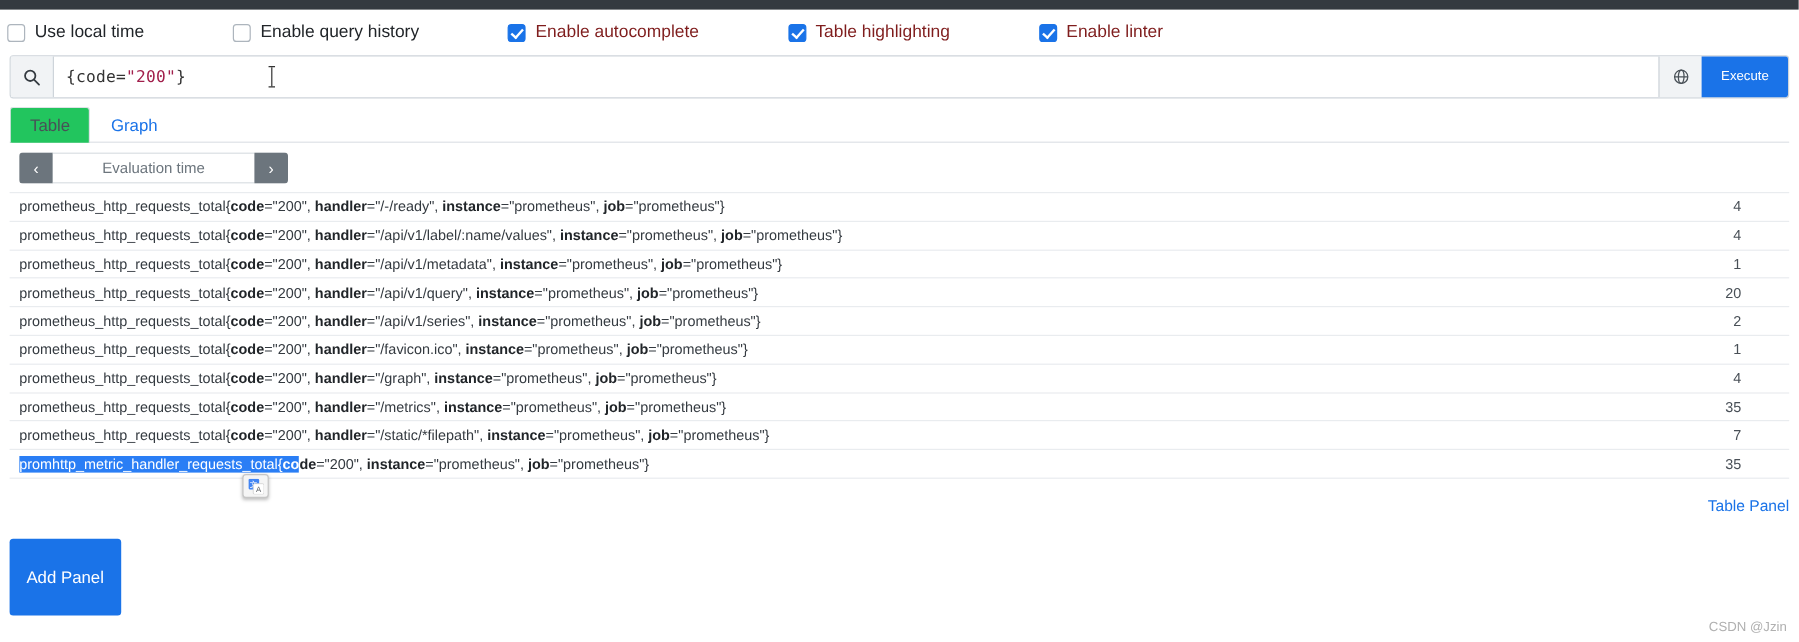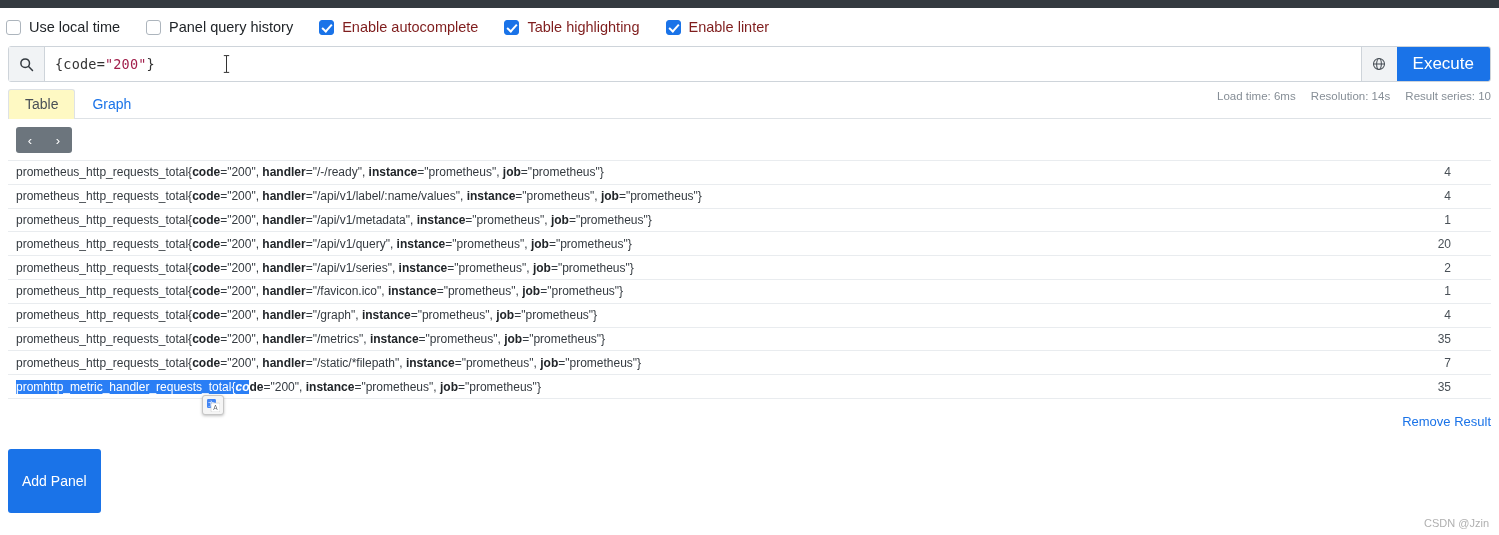--- a/index.html
+++ b/index.html
@@ -14,21 +14,21 @@
 
   
   .navbar-sliver {
     position: absolute; top: 0; left: 0; width: 1499px; height: 8px;
     background: #343a40;
   }
 
   
   .options-row {
     position: absolute; top: 8px; left: 0; width: 1499px; height: 38px;
-    display: flex; align-items: center; padding-left: 6px;
+    display: flex; align-items: center; padding-left: 6px; gap: 48px;
   }
   .opt { display: flex; align-items: center; margin-right: 26px; cursor: pointer; }
   .cbox {
     width: 15px; height: 15px; border-radius: 3px;
     border: 1px solid #adb5bd; background: #fff;
     display: inline-block; position: relative; flex: 0 0 auto;
   }
   .cbox.checked { background: #1a73e8; border-color: #1a73e8; }
   .cbox.checked::after {
     content: ""; position: absolute; left: 4px; top: 1px;
@@ -64,39 +64,39 @@
   .cm-str   { color: #a11f4b; }
   .text-cursor {
     position: absolute; left: 178px; top: 7px; width: 7px; height: 20px;
     pointer-events: none;
   }
   .qb-hist {
     width: 36px; background: #f1f3f5; border-left: 1px solid #ced4da;
     display: flex; align-items: center; justify-content: center;
   }
   .qb-exec {
-    background: #1a73e8; color: #fff; font-size: 17px;
+    background: #1a73e8; color: #fff; font-size: 11px;
     display: flex; align-items: center; justify-content: center;
     padding: 16px 16px; border: none; cursor: pointer;
     border-radius: 0 2px 2px 0;
     font-family: "Liberation Sans", sans-serif;
   }
 
   
   .tabs {
     position: absolute; top: 88px; left: 8px; width: 1483px; height: 31px;
     border-bottom: 1px solid #dee2e6; display: flex; align-items: flex-end;
   }
   .tab {
     font-size: 14px; padding: 6px 16px 7px 16px; cursor: pointer;
     border: 1px solid transparent; border-bottom: none; color: #1a73e8;
     position: relative; top: 1px; border-radius: 3px 3px 0 0;
   }
   .tab.active {
-    color: #495057; background: #fef9c3;
+    color: #495057; background: #22c55e;
     border-color: #dee2e6 #dee2e6 #fff;
   }
   .stats {
     position: absolute; right: 8px; top: 90px;
     font-size: 11.5px; color: #868e96; white-space: nowrap;
   }
   .stats span { margin-left: 12px; }
 
   
   .evalrow {
@@ -131,21 +131,21 @@
     flex: 1 1 auto; font-size: 12px; color: #343a40;
     white-space: nowrap; overflow: hidden;
     font-family: "Liberation Sans", sans-serif;
   }
   .tcell-metric b { font-weight: bold; color: #212529; }
   .tcell-val {
     flex: 0 0 70px; text-align: right; font-size: 12px; color: #495057;
     padding-right: 32px;
   }
   .sel { background: #2a7ef5; color: #ffffff; }
-  .sel b { color: #ffffff; font-style: italic; }
+  .sel b { color: #ffffff; }
 
   
   .translate-pop {
     position: absolute; left: 202px; top: 395px;
     width: 22px; height: 20px; background: #f5f5f5;
     border: 1px solid #c6c6c6; border-radius: 3px;
     box-shadow: 0 1px 3px rgba(0,0,0,0.25);
     display: flex; align-items: center; justify-content: center;
     cursor: pointer;
   }
@@ -173,21 +173,21 @@
 
   <div class="navbar-sliver"></div>
 
   <div class="options-row" id="options-row">
       <label class="opt">
         <span class="cbox"></span>
         <span class="opt-label">Use local time</span>
       </label>
       <label class="opt">
         <span class="cbox"></span>
-        <span class="opt-label">Panel query history</span>
+        <span class="opt-label">Enable query history</span>
       </label>
       <label class="opt on">
         <span class="cbox checked"></span>
         <span class="opt-label">Enable autocomplete</span>
       </label>
       <label class="opt on">
         <span class="cbox checked"></span>
         <span class="opt-label">Table highlighting</span>
       </label>
       <label class="opt on">
@@ -220,29 +220,25 @@
         <line x1="1.8" y1="8" x2="14.2" y2="8"></line>
       </svg>
     </div>
     <button class="qb-exec">Execute</button>
   </div>
 
   <div class="tabs">
     <div class="tab active">Table</div>
     <div class="tab">Graph</div>
   </div>
-  <div class="stats">
-    <span>Load time: 6ms</span>
-    <span>Resolution: 14s</span>
-    <span>Result series: 10</span>
-  </div>
 
   <div class="evalrow">
     <div class="evalgrp">
       <div class="ev-btn">‹</div>
+      <div class="ev-field">Evaluation time</div>
       <div class="ev-btn">›</div>
     </div>
   </div>
 
   <div class="table" id="results-table">
       <div class="trow">
         <div class="tcell-metric">prometheus_http_requests_total{<b>code</b>="200", <b>handler</b>="/-/ready", <b>instance</b>="prometheus", <b>job</b>="prometheus"}</div>
         <div class="tcell-val">4</div>
       </div>
       <div class="trow">
@@ -285,17 +281,17 @@
 
   <div class="translate-pop">
     <svg width="13" height="13" viewBox="0 0 16 16">
       <rect x="0" y="0" width="11" height="11" rx="1.5" fill="#4285f4"></rect>
       <text x="5.5" y="8.6" font-size="8" fill="#ffffff" text-anchor="middle" font-family="Liberation Sans, sans-serif">文</text>
       <rect x="5" y="5" width="11" height="11" rx="1.5" fill="#ffffff" stroke="#cfcfcf" stroke-width="0.8"></rect>
       <text x="10.5" y="13.6" font-size="8" fill="#5f6368" text-anchor="middle" font-family="Liberation Sans, sans-serif">A</text>
     </svg>
   </div>
 
-  <div class="remove-panel">Remove Result</div>
+  <div class="remove-panel">Table Panel</div>
   <button class="add-panel">Add Panel</button>
   <div class="watermark">CSDN @Jzin</div>
 
 </div>
 
 </body></html>

